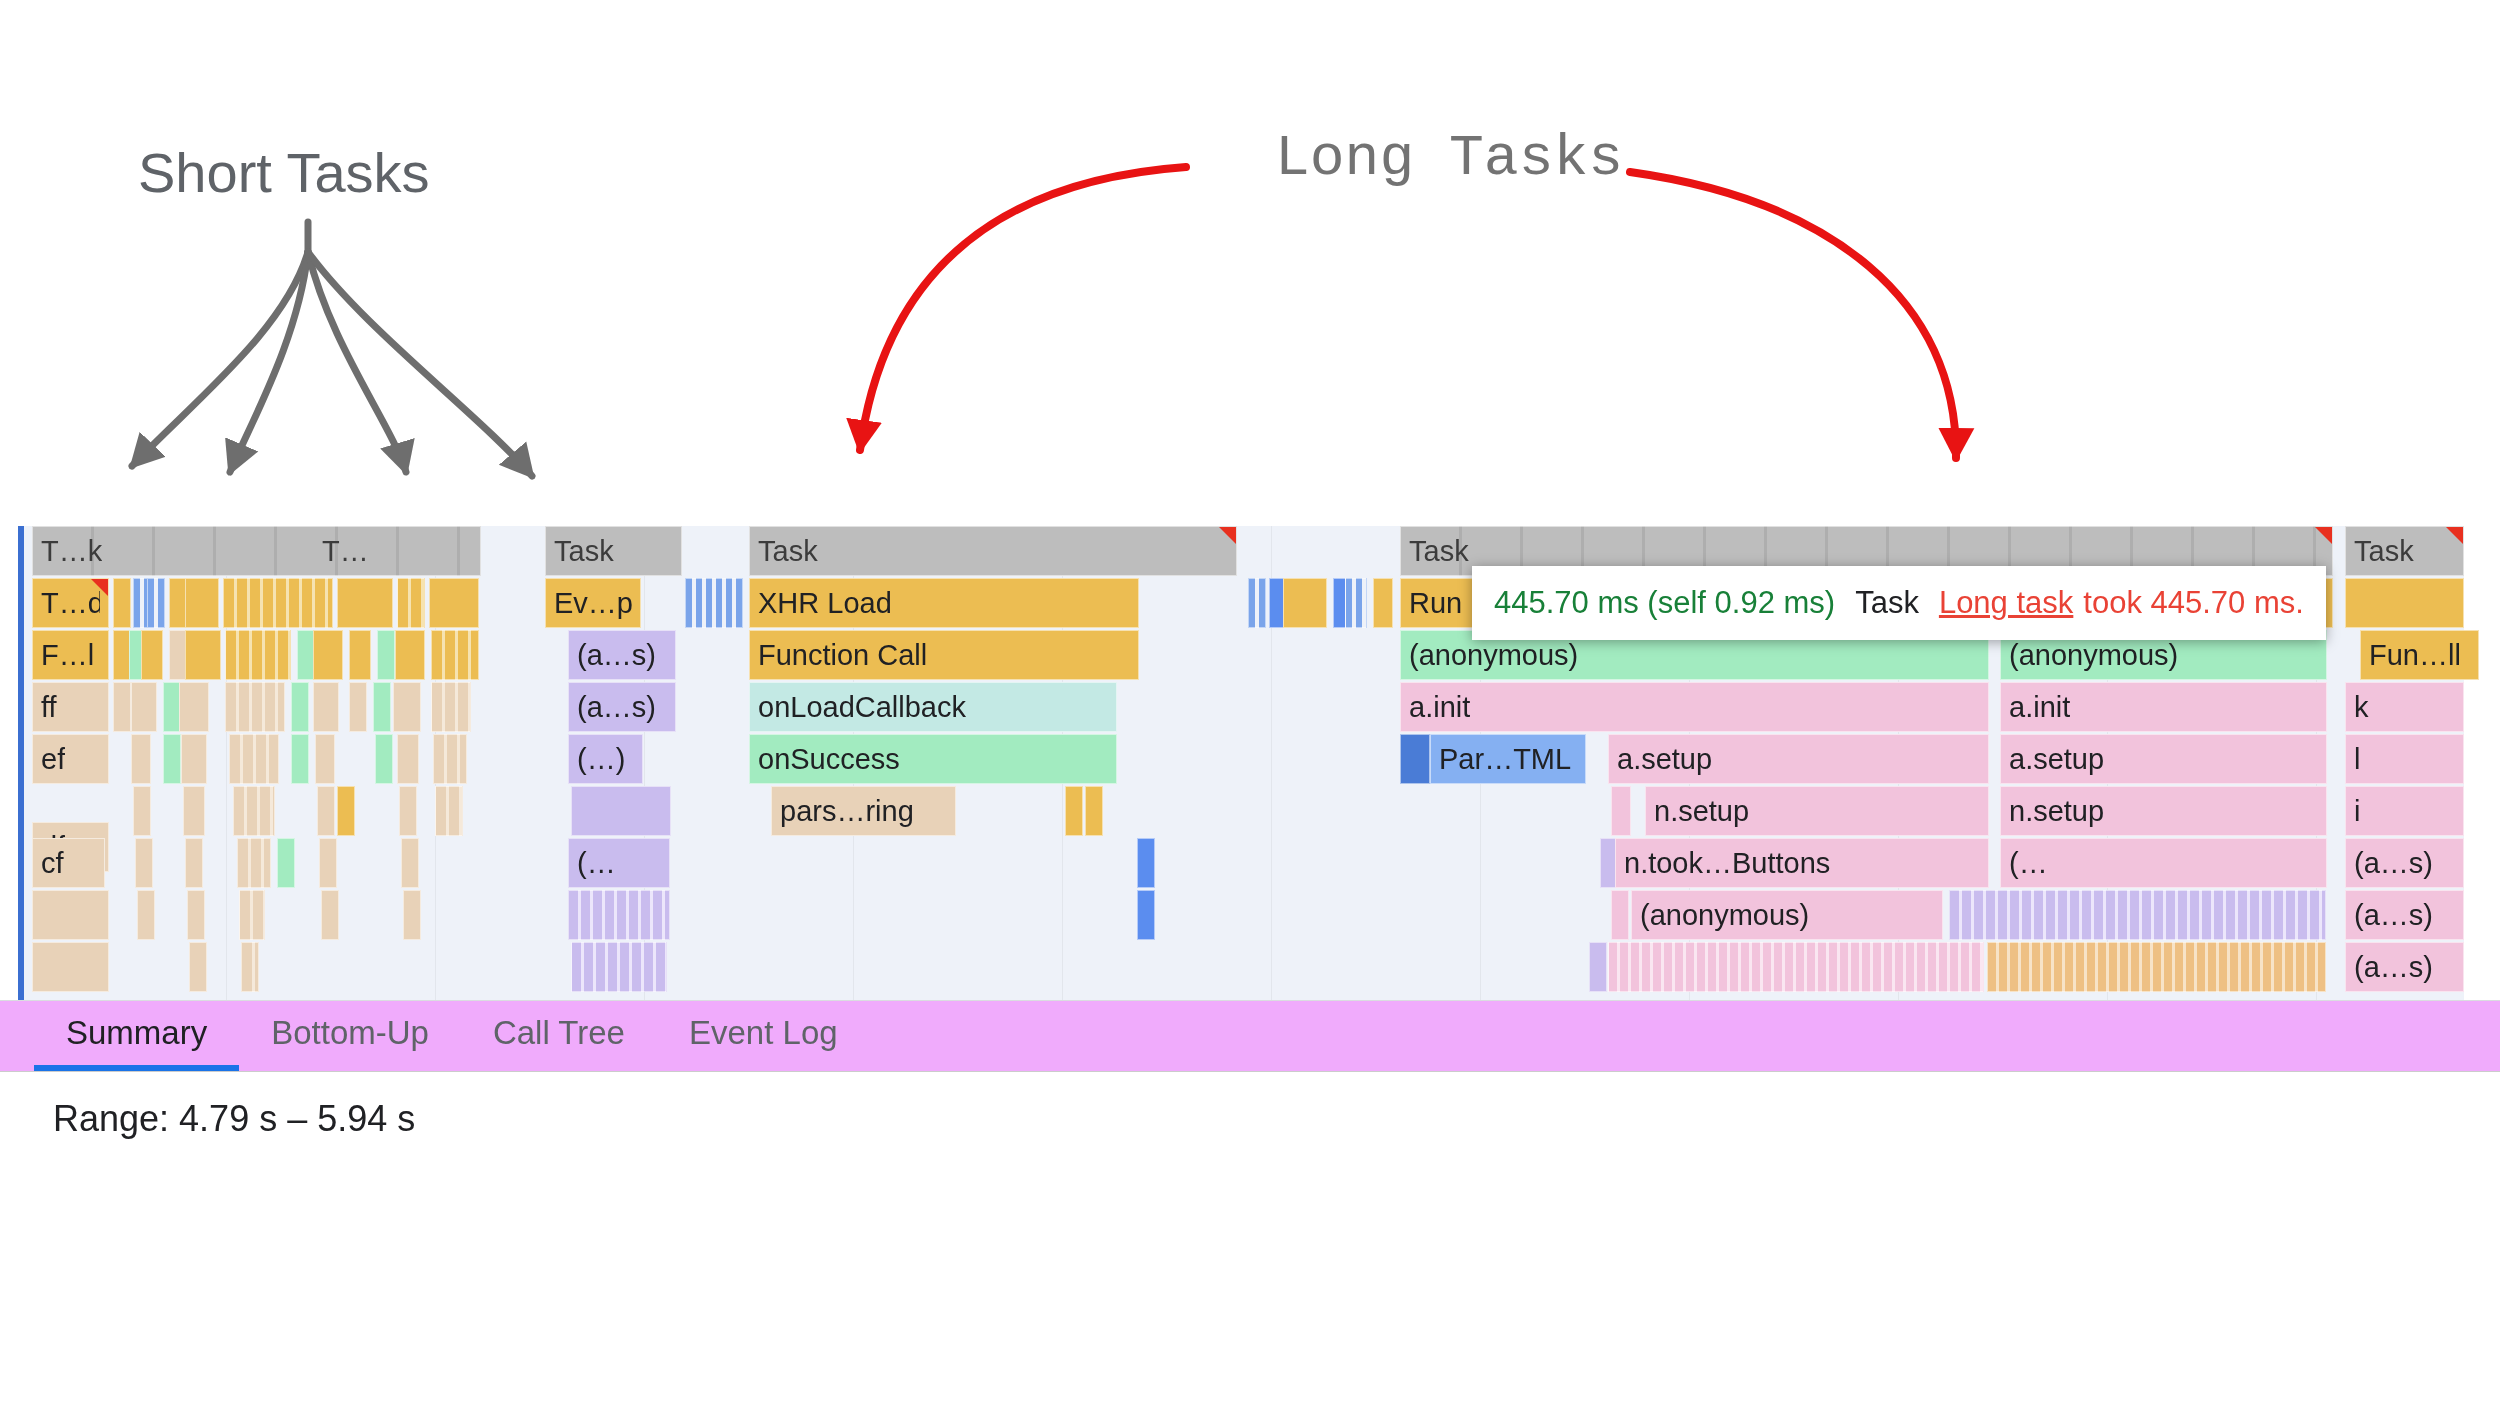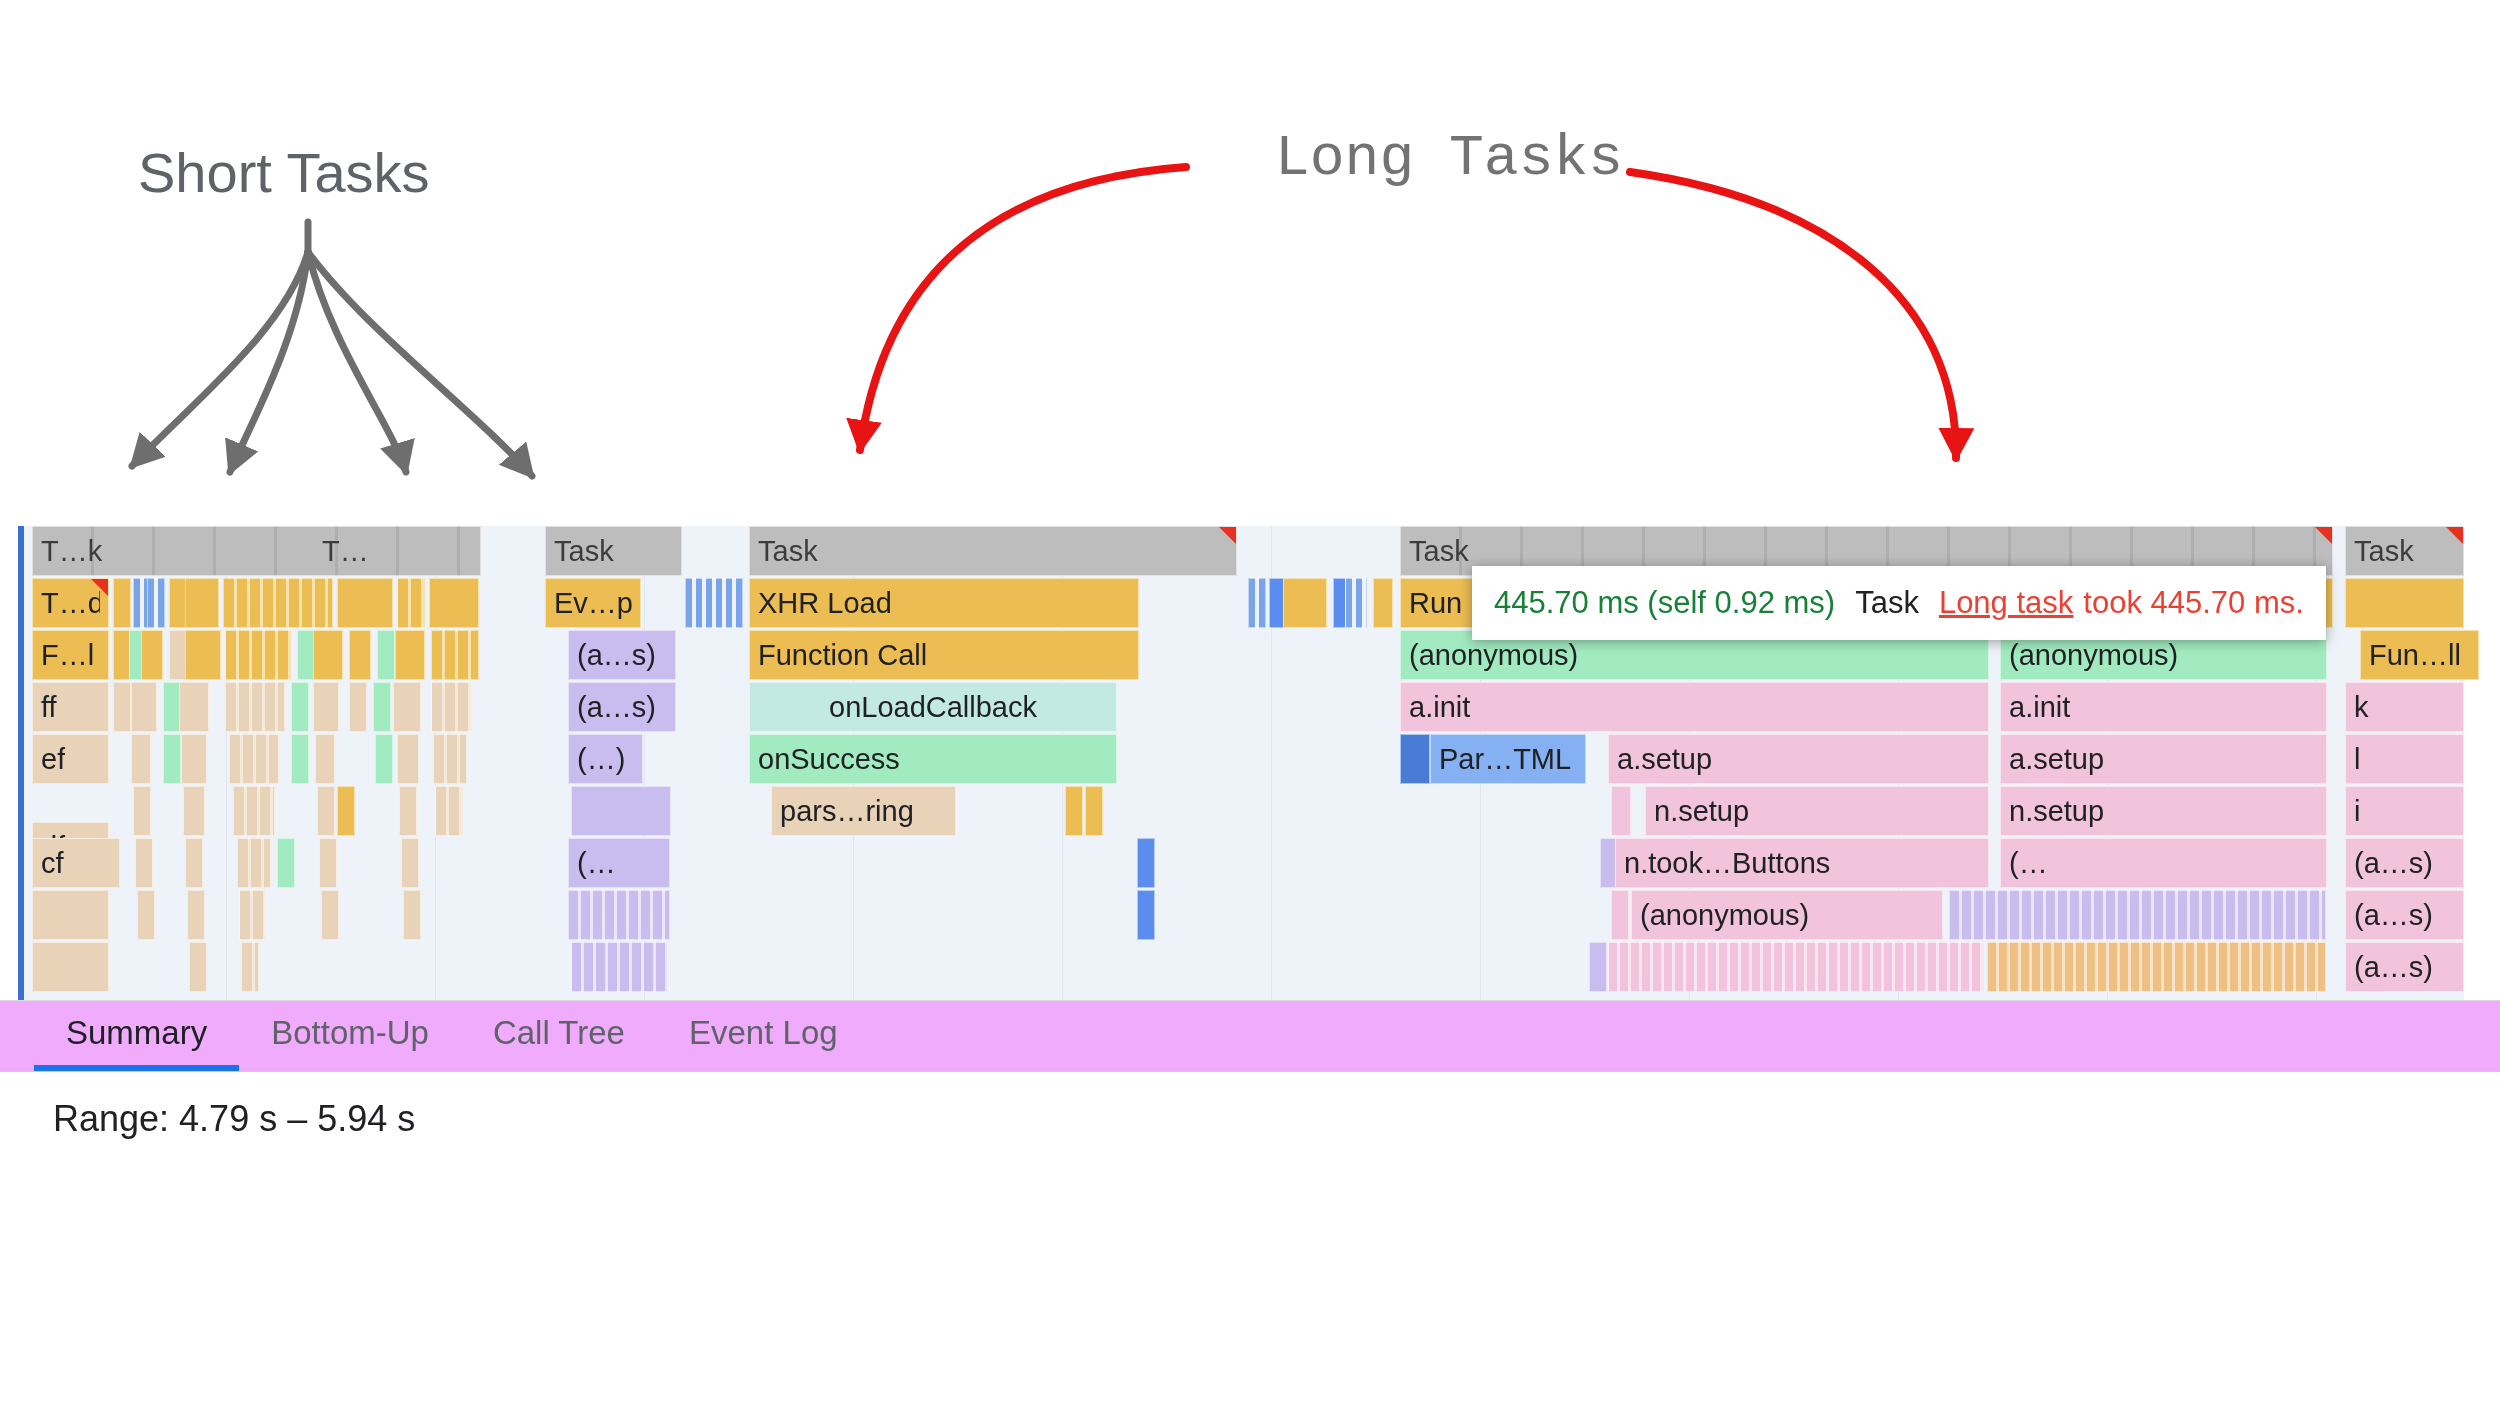--- a/index.html
+++ b/index.html
@@ -24,21 +24,21 @@
   .bar span{overflow:hidden;}
   .tri{position:absolute;top:0;right:0;width:0;height:0;
        border-top:17px solid #e8301f;border-left:17px solid transparent;}
 
   .c-task{background:#bdbdbd;color:#3c3c3c;}
   .c-taskStripe{background:repeating-linear-gradient(90deg,#bdbdbd 0 58px,#aeaeae 58px 61px);color:#3c3c3c;}
   .c-clear{background:transparent;border:none;color:#3c3c3c;}
   .c-script{background:#ecbd52;}
   .c-scriptStripe{background:repeating-linear-gradient(90deg,#ecbd52 0 10px,#f6e3b0 10px 13px);}
   .c-green{background:#a2ebc0;}
-  .c-teal{background:#c3e9e4;justify-content:center;}
+  .c-teal{background:#c3e9e4;}
   .c-pink{background:#f2c3dc;}
   .c-pinkStripe{background:repeating-linear-gradient(90deg,#f2c3dc 0 8px,#fae6f1 8px 11px);}
   .c-purple{background:#c9bcee;}
   .c-purpleStripe{background:repeating-linear-gradient(90deg,#c9bcee 0 9px,#ece6fb 9px 12px);}
   .c-blueStripe{background:repeating-linear-gradient(90deg,#7aa4ea 0 6px,#eef2f9 6px 10px);}
   .c-blue2{background:#5b8def;}
   .c-blueBar{background:#85b0f2;}
   .c-blueDark{background:#4a7cd6;}
   .c-tan{background:#e8d2b8;}
   .c-tanStripe{background:repeating-linear-gradient(90deg,#e8d2b8 0 10px,#f5e9da 10px 13px);}
@@ -256,21 +256,21 @@
         <div class="bar c-pink" style="left: 1582px; top: 260px; width: 20px;"></div>
         <div class="bar c-pink" style="left: 1616px; top: 260px; width: 344px;">
           <span>n.setup</span>
         </div>
         <div class="bar c-pink" style="left: 1971px; top: 260px; width: 327px;">
           <span>n.setup</span>
         </div>
         <div class="bar c-pink" style="left: 2316px; top: 260px; width: 119px;">
           <span>i</span>
         </div>
-        <div class="bar c-tan" style="left: 3px; top: 312px; width: 88px;">
+        <div class="bar c-tan" style="left: 3px; top: 312px; width: 73px;">
           <span>cf</span>
         </div>
         <div class="bar c-tan" style="left: 106px; top: 312px; width: 12px;"></div>
         <div class="bar c-tan" style="left: 156px; top: 312px; width: 18px;"></div>
         <div class="bar c-tanStripe" style="left: 208px; top: 312px; width: 34px;"></div>
         <div class="bar c-green" style="left: 248px; top: 312px; width: 8px;"></div>
         <div class="bar c-tan" style="left: 290px; top: 312px; width: 12px;"></div>
         <div class="bar c-tan" style="left: 372px; top: 312px; width: 14px;"></div>
         <div class="bar c-purple" style="left: 539px; top: 312px; width: 102px;">
           <span>(…</span>

